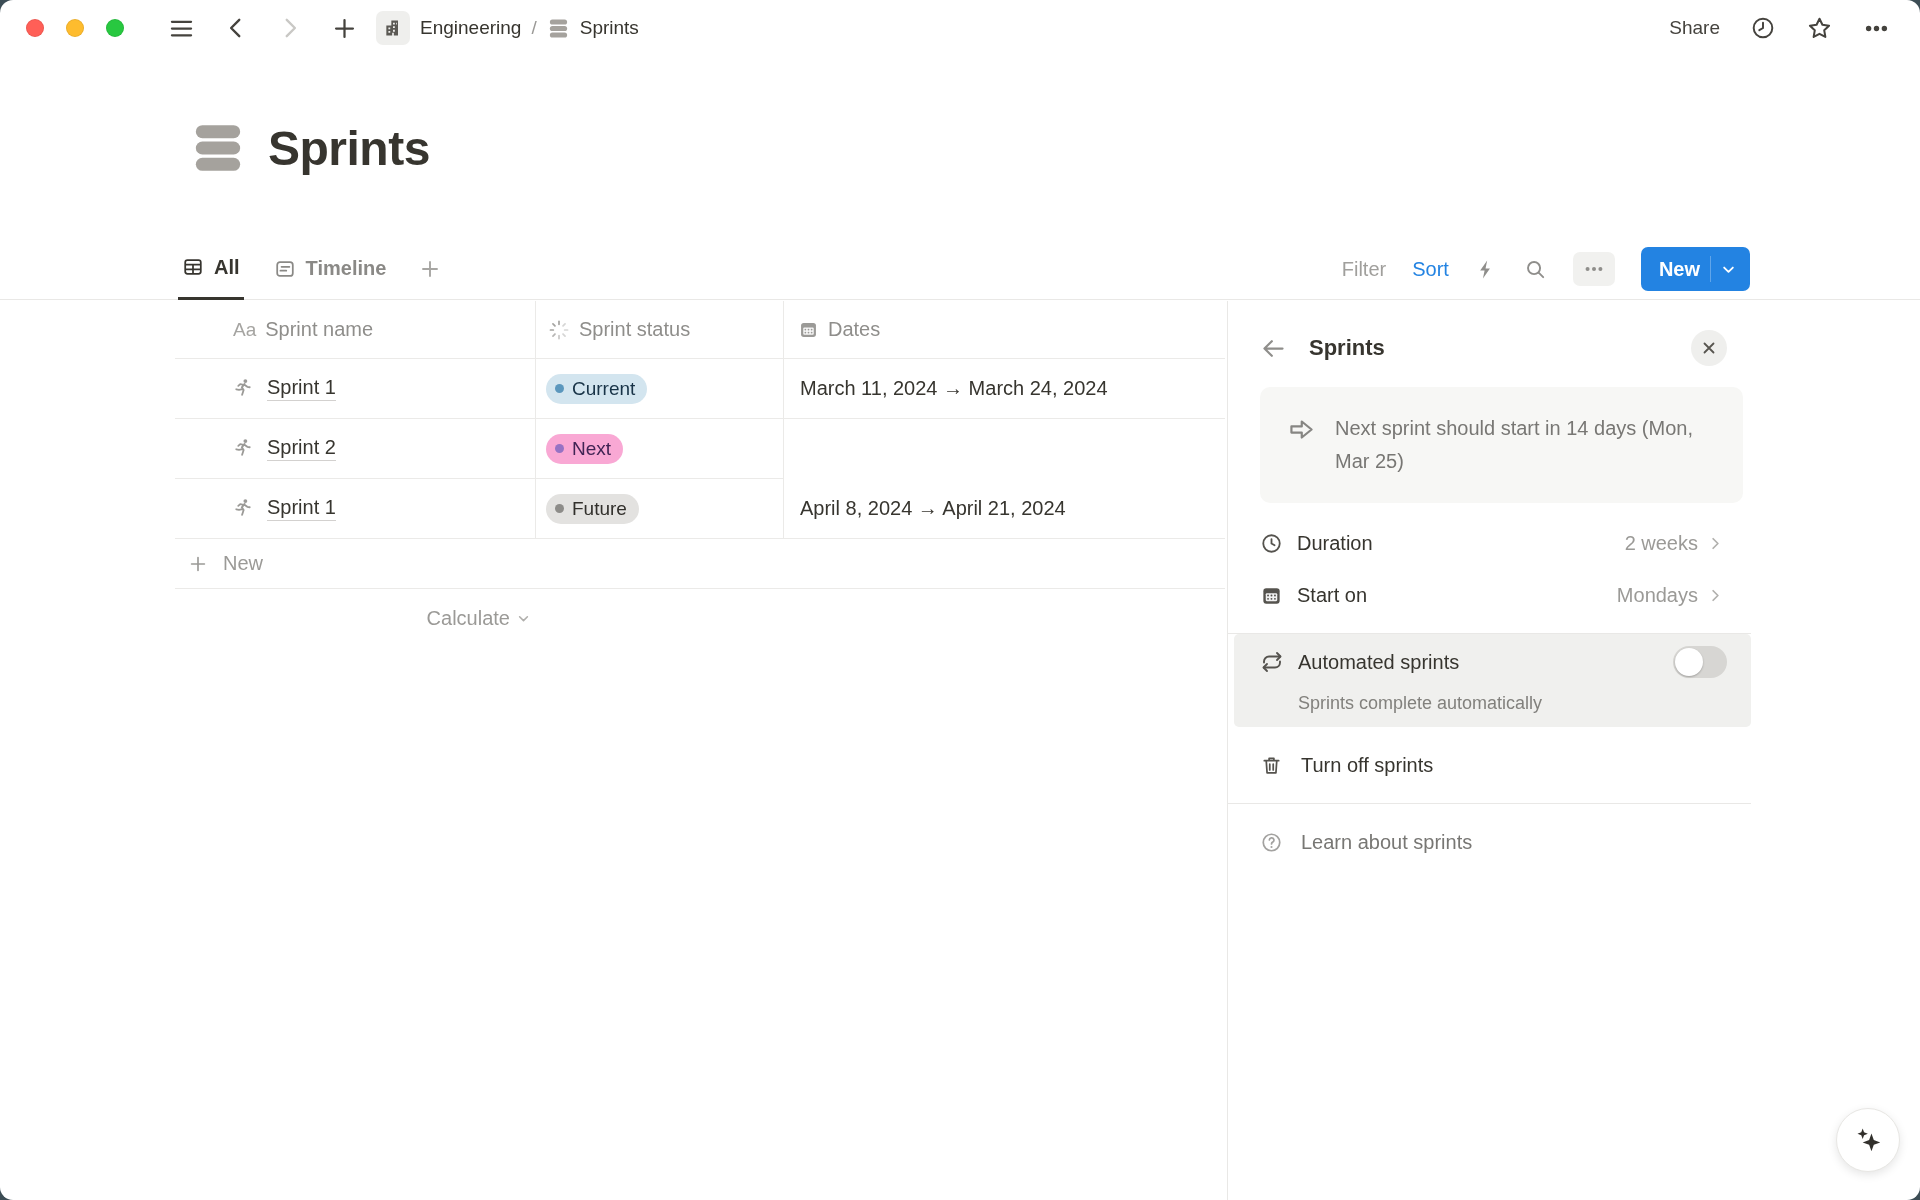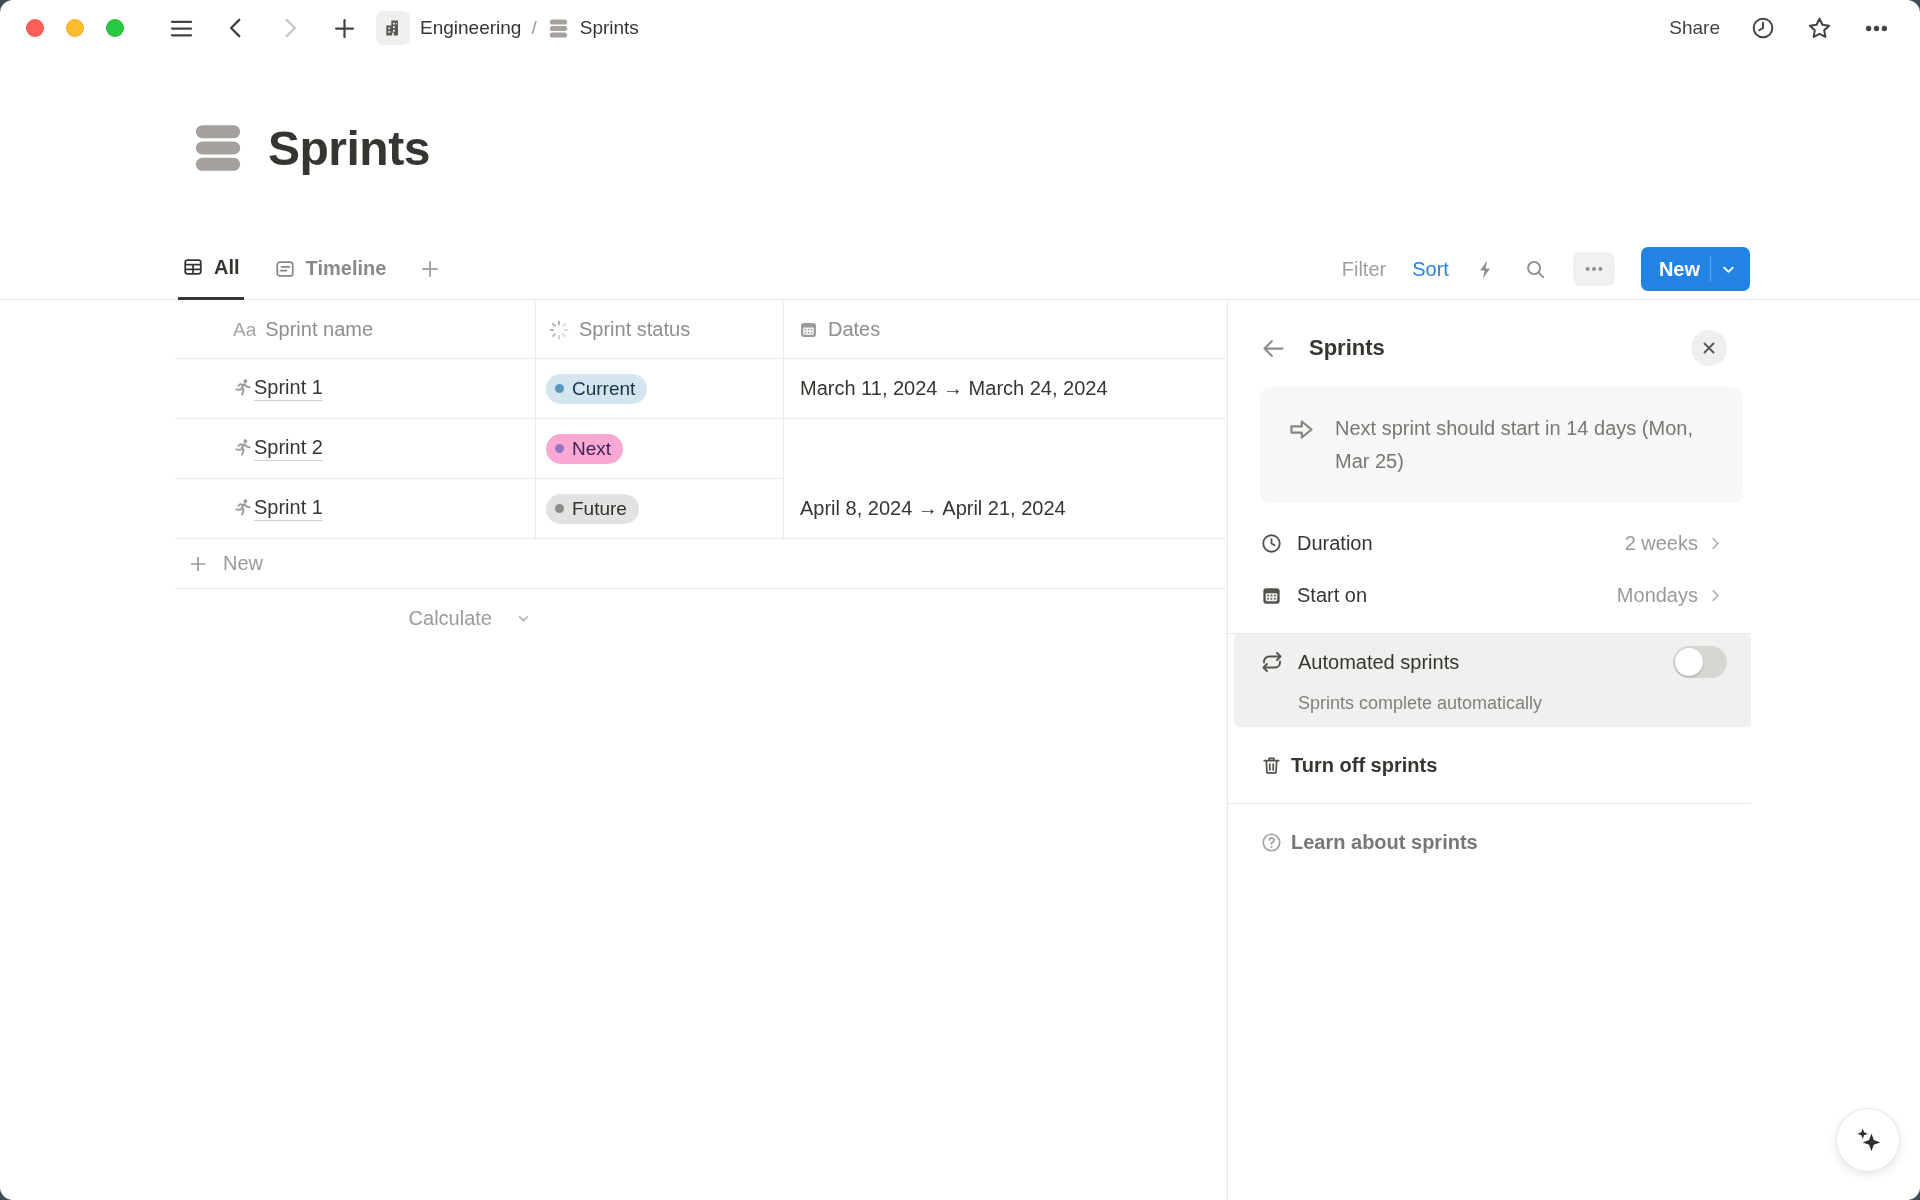--- a/index.html
+++ b/index.html
@@ -46,29 +46,29 @@
   .t-row{display:flex;}
   .c-name{width:361px;}.c-status{width:248px;}.c-dates{width:441px;}
   .cell{box-sizing:border-box;display:flex;align-items:center;border-bottom:1px solid #ebeae8;}
   .cb-r{border-right:1px solid #ebeae8;}
   .thead .cell{height:58px;color:#8f8e8b;font-size:20px;gap:9px;}
   .thead .c-name{padding-left:58px;}
   .thead .c-status{padding-left:12px;}
   .thead .c-dates{padding-left:14px;}
   .aa{font-size:19px;color:#a5a4a1;}
   .trow .cell{height:60px;font-size:20px;}
-  .trow .c-name{padding-left:56px;color:#9b9a97;}
+  .trow .c-name{padding-left:56px;gap:13px;color:#9b9a97;}
   .sprint-link{color:#37352f;font-weight:500;border-bottom:1.5px solid #d3d1cf;padding-bottom:1px;}
   .trow .c-status{padding-left:10px;}
   .trow .c-dates{padding-left:16px;color:#37352f;}
   .badge{display:inline-flex;align-items:center;gap:8px;height:30px;border-radius:15px;padding:0 12px 0 9px;font-size:19px;}
   .badge .dot{width:9px;height:9px;border-radius:50%;}
   .newrow{height:50px;display:flex;align-items:center;gap:14px;padding-left:12px;color:#9b9a97;font-size:20px;
     border-bottom:1px solid #ebeae8;width:1050px;box-sizing:border-box;}
-  .calcrow{width:361px;height:58px;display:flex;align-items:center;justify-content:flex-end;gap:23px;
+  .calcrow{width:361px;height:58px;display:flex;align-items:center;justify-content:flex-end;gap:5px;
     color:#9b9a97;font-size:20px;padding-right:4px;box-sizing:border-box;}
 
   
   .panel{flex:1;border-left:1px solid #e9e8e6;box-sizing:border-box;padding:24px 0 0 32px;position:relative;}
   .panel-inner{width:491px;}
   .p-head{height:46px;display:flex;align-items:center;}
   .p-back{color:#8f8e8b;display:flex;}
   .p-title{margin-left:22px;font-size:22px;font-weight:700;color:#37352f;}
   .p-close{margin-left:auto;margin-right:24px;width:36px;height:36px;border-radius:50%;background:#efefed;
     display:flex;align-items:center;justify-content:center;color:#57554f;}
@@ -83,21 +83,21 @@
   .s-chev{margin-left:8px;color:#b1b0ad;display:flex;}
   .p-div{height:1px;background:#e9e8e6;margin:12px 0 0 -32px;width:523px;}
   .auto-box{margin-left:-26px;width:517px;box-sizing:border-box;background:#f0f0ee;border-radius:5px;padding:12px 24px 13px 26px;}
   .auto-top{display:flex;align-items:center;}
   .auto-label{margin-left:14px;font-size:20px;color:#37352f;}
   .auto-desc{margin-left:38px;margin-top:15px;font-size:18px;color:#82817d;}
   .toggle{margin-left:auto;width:54px;height:32px;border-radius:16px;background:#d7d6d3;position:relative;flex:none;}
   .toggle .knob{position:absolute;left:2px;top:2px;width:28px;height:28px;border-radius:50%;background:#fff;
     box-shadow:0 1px 2px rgba(0,0,0,.25);}
   .p-row{height:52px;display:flex;align-items:center;margin-top:12px;}
-  .p-row .lbl{margin-left:8px;font-size:20px;font-weight:bold;}
+  .p-row .lbl{margin-left:18px;font-size:20px;}
   .turnoff .lbl{color:#37352f;}
   .learn{color:#a3a2a0;}
   .learn .lbl{color:#787774;}
 
   
   .ai-btn{position:absolute;right:20px;bottom:28px;width:62px;height:62px;border-radius:50%;background:#fff;
     border:1px solid #e8e7e4;box-shadow:0 3px 10px rgba(0,0,0,.10);display:flex;align-items:center;justify-content:center;color:#32302c;}
 
   svg{display:block;}
 </style>

